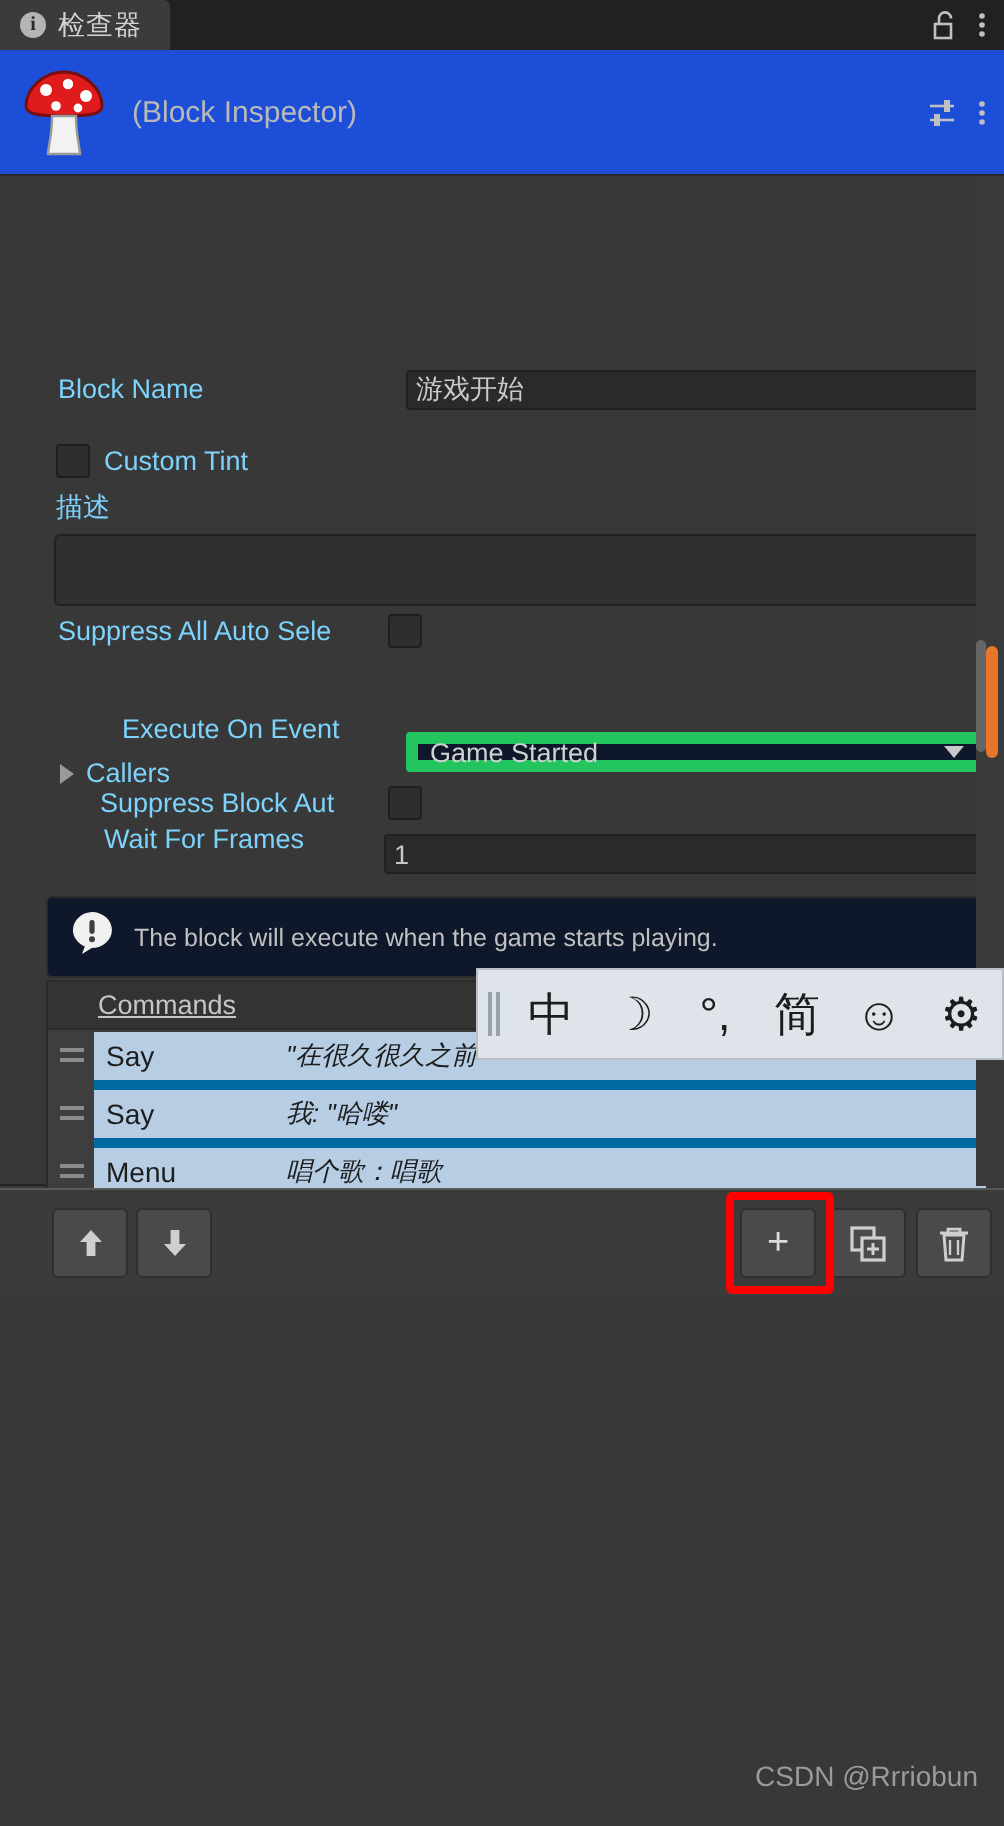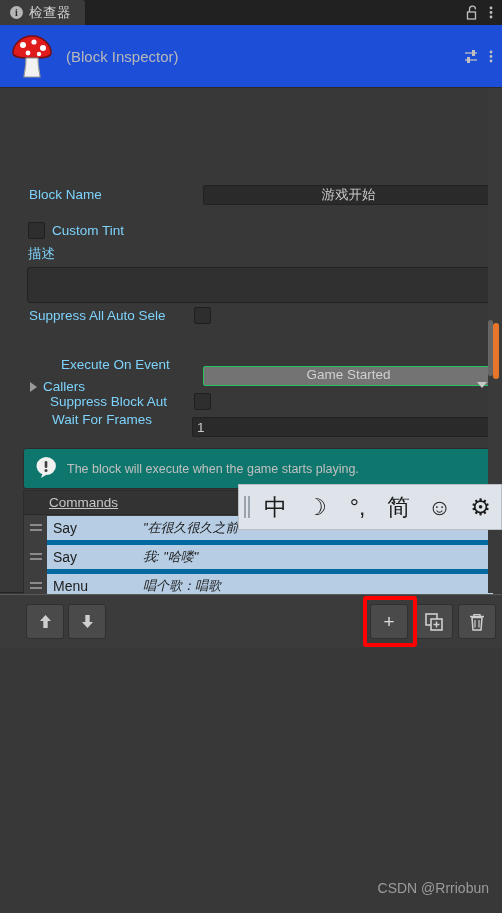--- a/index.html
+++ b/index.html
@@ -70,41 +70,41 @@
     font-family: "Liberation Sans", sans-serif;
   }
   .checkbox {
     width: 17px; height: 17px; background: #2e2e2e;
     border: 1px solid #1f1f1f; border-radius: 2px;
   }
   .textarea {
     background: #303030; border: 1px solid #222; border-radius: 3px;
   }
   .dropdown {
-    background: #737373; border: 1px solid #22c55e; border-radius: 2px;
+    background: #0f172a; border: 6px solid #22c55e; border-radius: 2px;
     height: 20px; display: flex; align-items: center;
-    padding: 0 6px; font-size: 13.5px; color: #d0d0d0; flex-direction: column;
+    padding: 0 6px; font-size: 13.5px; color: #d0d0d0;
   }
   .dd-arrow {
     margin-left: auto;
     width: 0; height: 0;
     border-left: 5px solid transparent; border-right: 5px solid transparent;
     border-top: 6px solid #c8c8c8;
   }
   .foldout-arrow {
     width: 0; height: 0;
     border-top: 5px solid transparent; border-bottom: 5px solid transparent;
     border-left: 7px solid #9a9a9a;
     margin-right: 6px;
   }
 
   
   .helpbox {
     position: absolute; left: 23px; top: 360px; width: 470px; height: 41px;
-    background: #0f766e; border: 1px solid #2c2c2c; border-radius: 3px;
+    background: #0f172a; border: 1px solid #2c2c2c; border-radius: 3px;
     display: flex; align-items: center; gap: 9px; padding-left: 10px;
   }
   .help-text { font-size: 12.5px; color: #c0c0c0; }
 
   
   .cmd-panel {
     position: absolute; left: 23px; top: 402px; width: 470px; height: 175px;
     background: #3a3a3a; border: 1px solid #2b2b2b; text-decoration: underline;
   }
   .cmd-header {
@@ -243,21 +243,21 @@
       </svg>
     </span>
   </div>
 </div>
 
 <div class="body-area">
 
   <div class="row" style="left:29px; top:99px;">
     <span class="lbl">Block Name</span>
   </div>
-  <div class="txtfield" style="position:absolute; left:203px; top:97px; width:291px;justify-content:center;">
+  <div class="txtfield" style="position:absolute; left:203px; top:97px; width:291px;">
     <span>游戏开始</span>
   </div>
 
   <div class="checkbox" style="position:absolute; left:28px; top:134px;"></div>
   <div class="row" style="left:52px; top:135px;">
     <span class="lbl">Custom Tint</span>
   </div>
 
   <div class="row" style="left:28px; top:157px;">
     <span class="lbl">描述</span>

